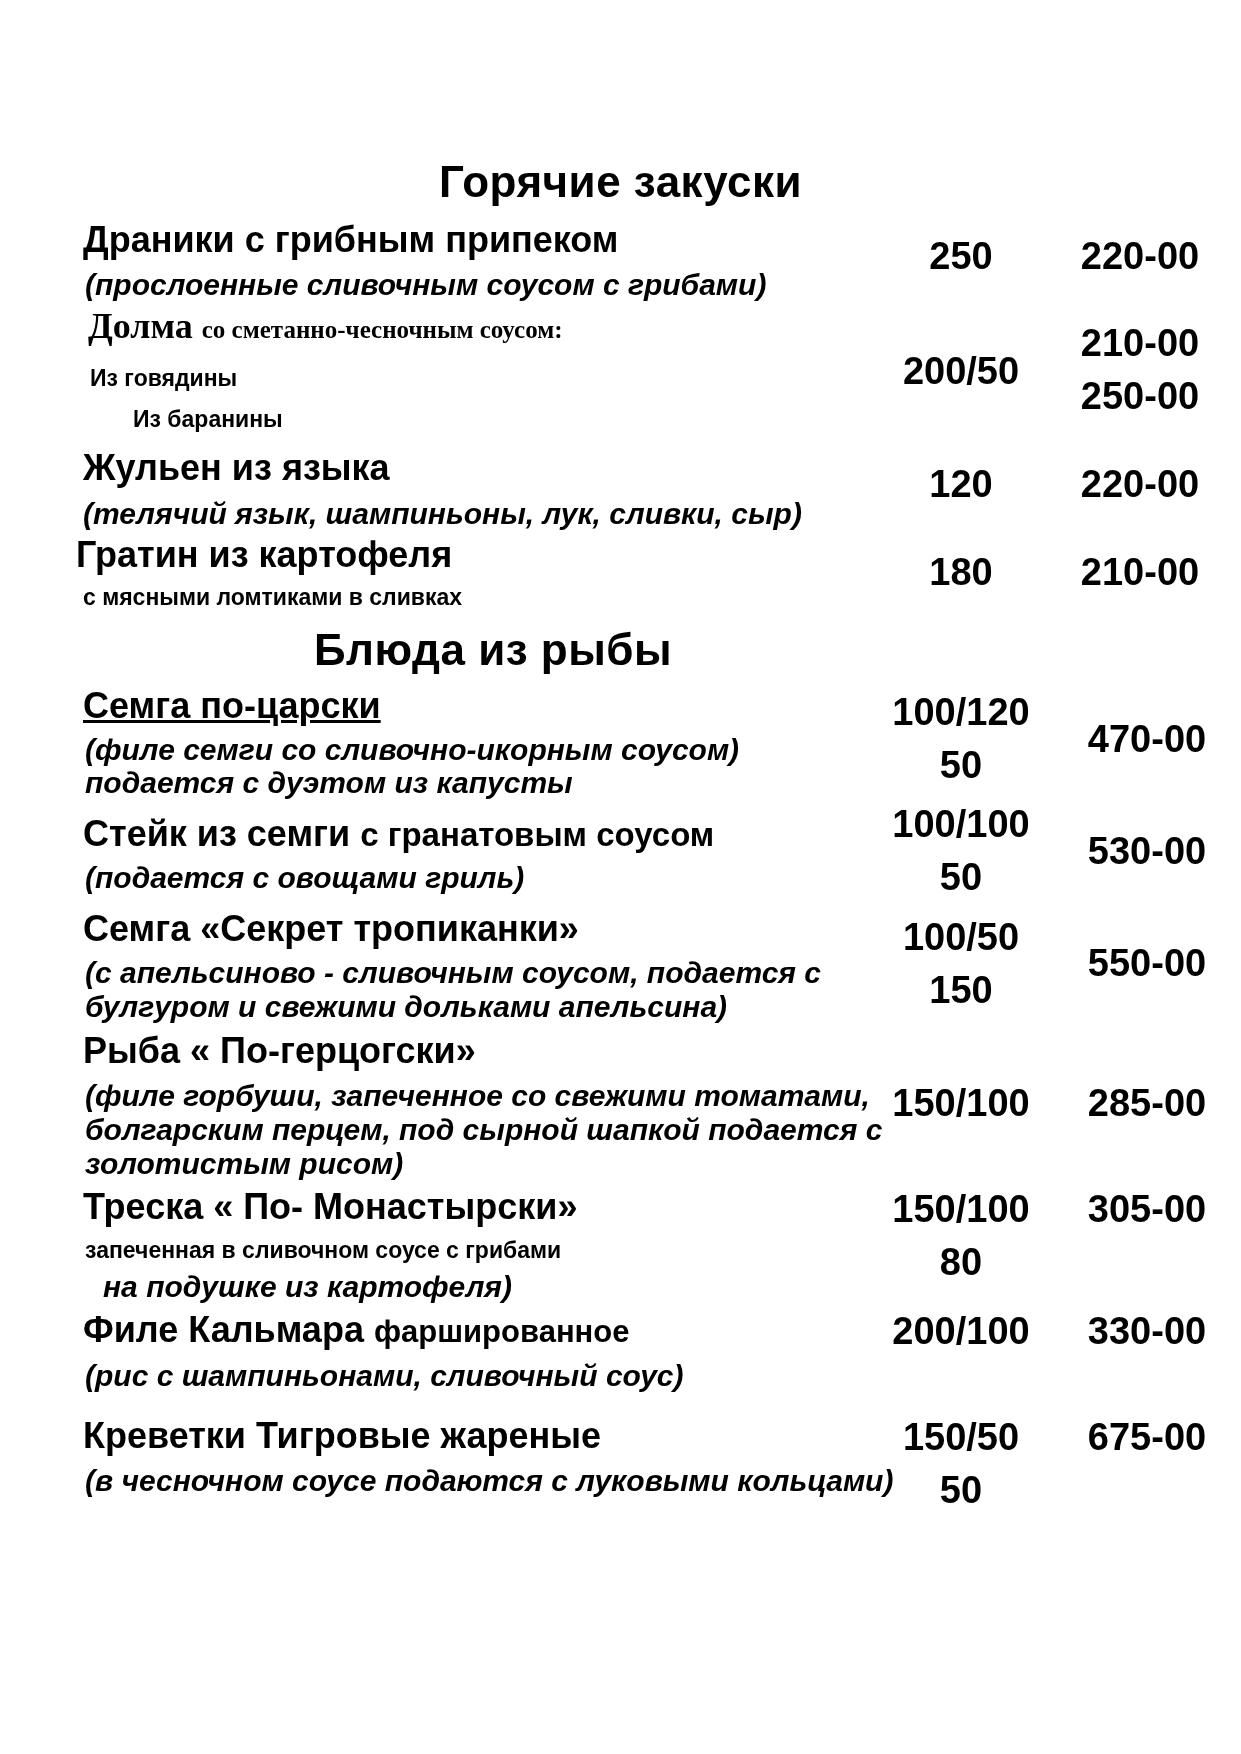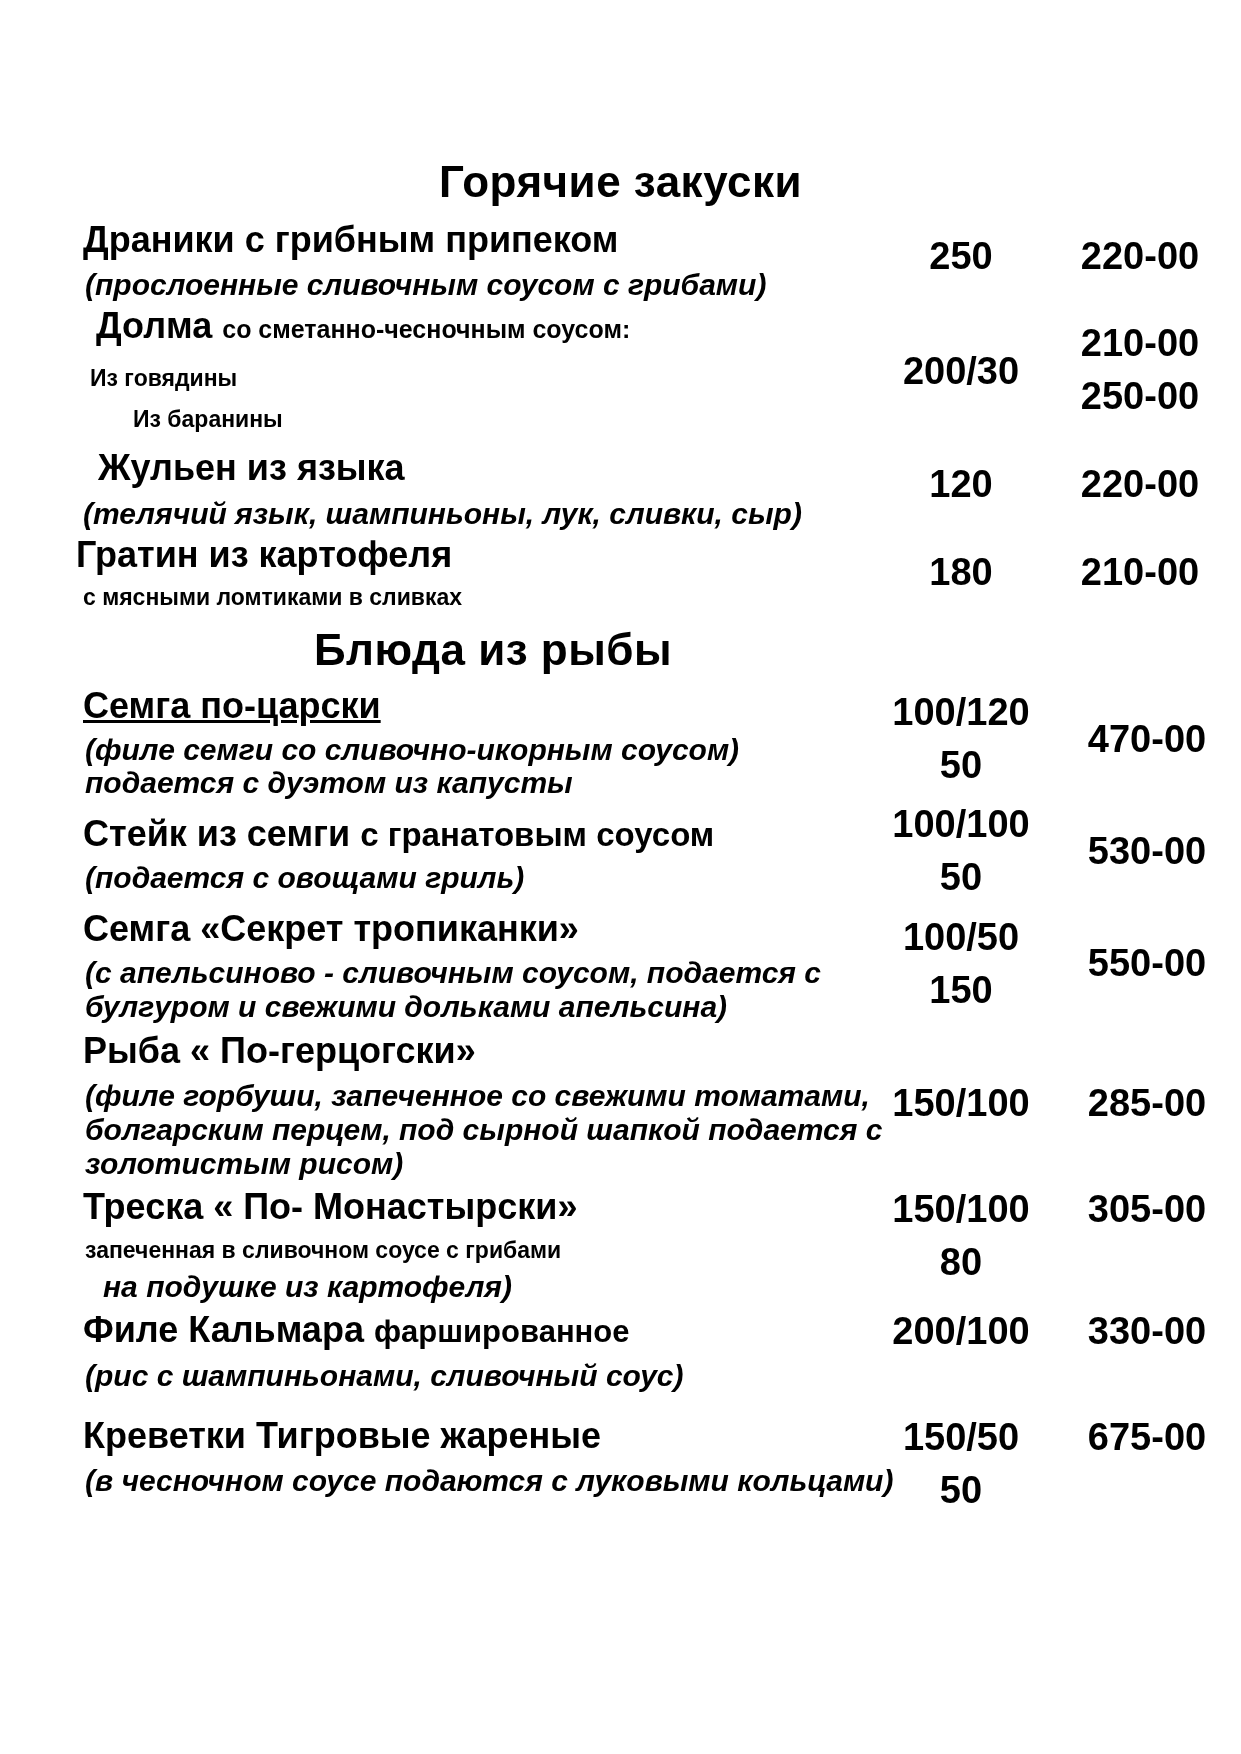--- a/index.html
+++ b/index.html
@@ -33,31 +33,31 @@
 </head>
 <body>
 
 <div class="abs h1" style="left:0;width:1241px;text-align:center;top:160px;">Горячие закуски</div>
 
 <div class="abs title" style="left:83px;top:222px;">Драники с грибным припеком</div>
 <div class="abs desc" style="left:85px;top:270px;">(прослоенные  сливочным соусом с грибами)</div>
 <div class="abs num wcol" style="top:237px;">250</div>
 <div class="abs price pcol" style="top:237px;">220-00</div>
 
-<div class="abs title" style="left:96px;top:308px;">
+<div class="abs title" style="left:88px;top:308px;font-family:Liberation Serif, serif;">
   <span>Долма</span>
   <span class="small">со сметанно-чесночным соусом:</span>
 </div>
 <div class="abs sub" style="left:90px;top:367px;">Из говядины</div>
 <div class="abs sub" style="left:85px;top:408px;margin-left:48px;">Из  баранины</div>
-<div class="abs num wcol" style="top:352px;">200/30</div>
+<div class="abs num wcol" style="top:352px;">200/50</div>
 <div class="abs price pcol" style="top:324px;">210-00</div>
 <div class="abs price pcol" style="top:377px;">250-00</div>
 
-<div class="abs title" style="left:83px;top:450px;margin-left:15px;">Жульен  из языка</div>
+<div class="abs title" style="left:83px;top:450px;">Жульен  из языка</div>
 <div class="abs desc" style="left:83px;top:499px;">(телячий язык, шампиньоны, лук, сливки, сыр)</div>
 <div class="abs num wcol" style="top:465px;">120</div>
 <div class="abs price pcol" style="top:465px;">220-00</div>
 
 <div class="abs title" style="left:76px;top:537px;">Гратин из картофеля</div>
 <div class="abs sub" style="left:83px;top:586px;">с мясными ломтиками в сливках</div>
 <div class="abs num wcol" style="top:553px;">180</div>
 <div class="abs price pcol" style="top:553px;">210-00</div>
 
 <div class="abs h1" style="left:0;width:986px;text-align:center;top:628px;">Блюда из рыбы</div>

